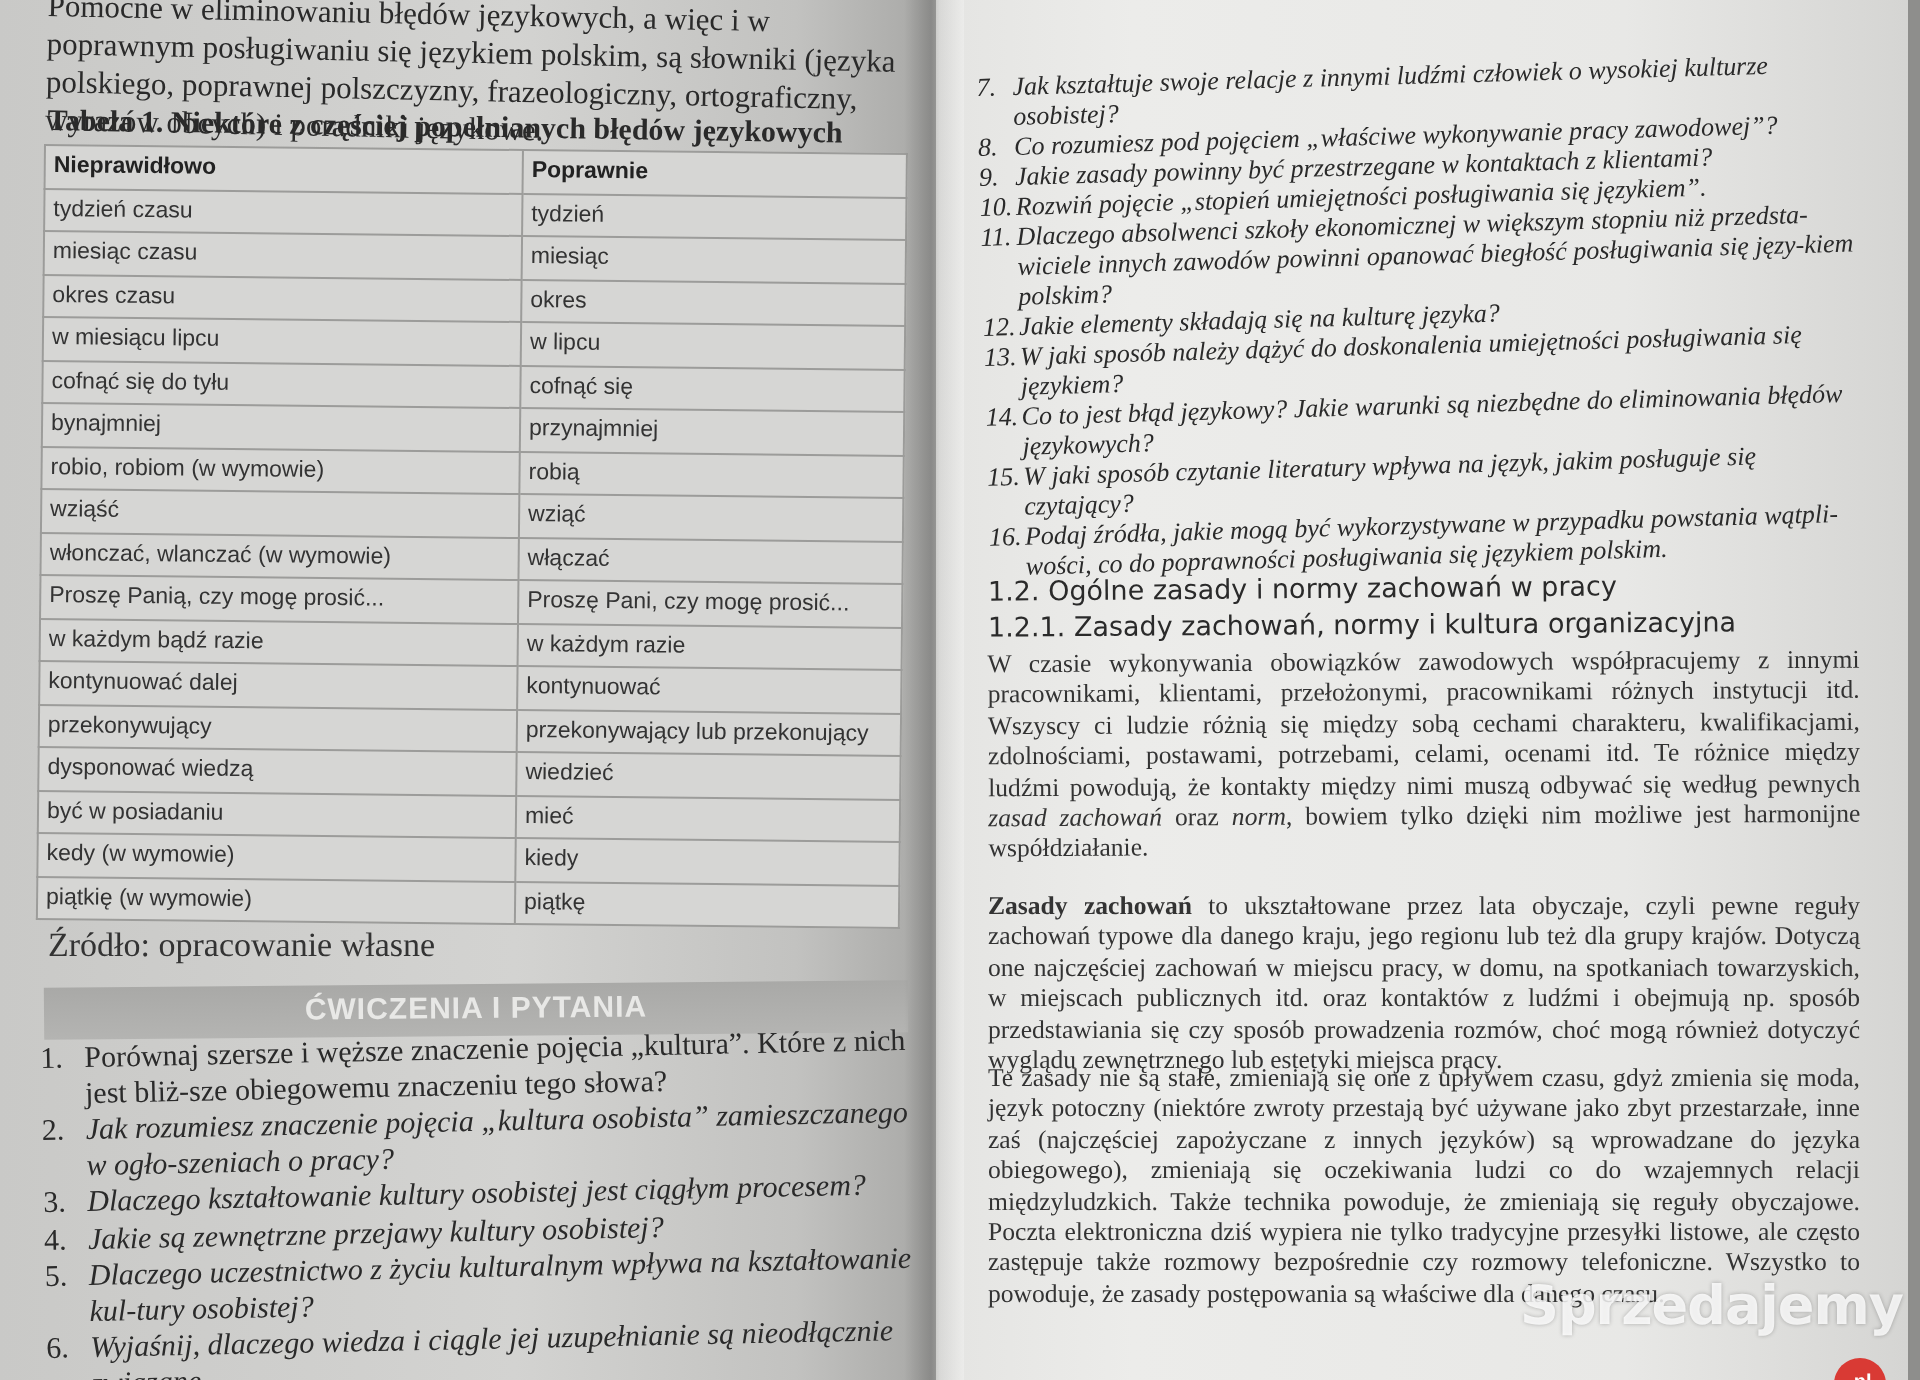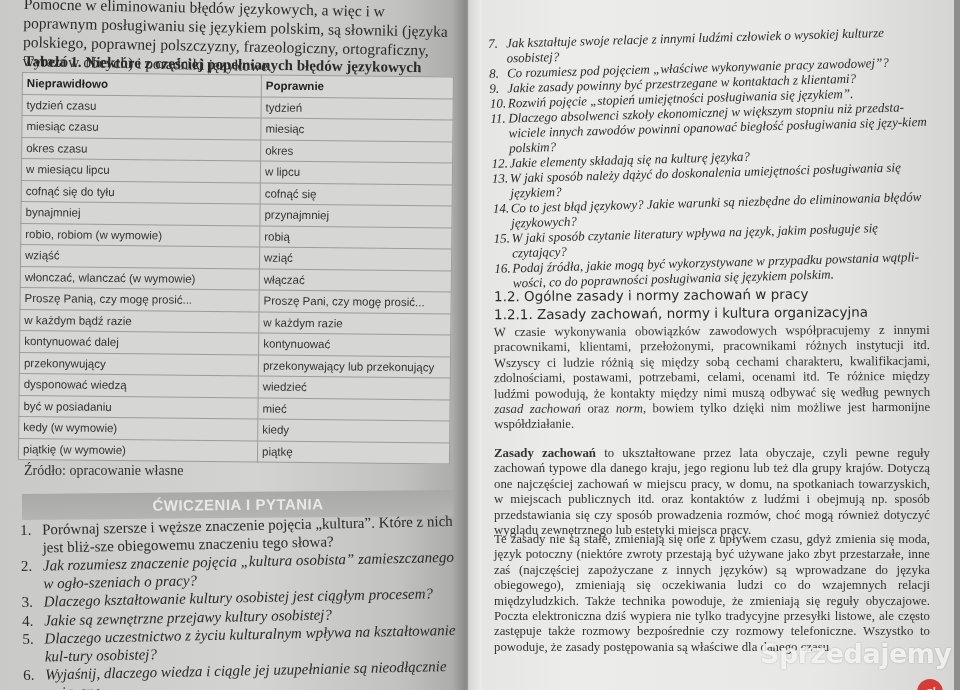--- a/index.html
+++ b/index.html
@@ -41,21 +41,21 @@
       border-collapse: collapse; font-family: "Liberation Sans", sans-serif; font-size: 11.5px;
       transform: rotate(0.6deg); transform-origin: left top;
       background: #d6d6d4;
     }
     .err-table th, .err-table td {
       border: 1px solid #9c9c9a; height: 20.5px; padding: 0 4px; text-align: left; color: #333;
     }
     .err-table th { font-weight: bold; color: #222; }
     .err-table td.c1 { width: 230px; }
     .source {
-      position: absolute; left: 24px; top: 463px; font-size: 14px; color: #333;
+      position: absolute; left: 24px; top: 463px; font-size: 17px; color: #333;
     }
     .ex-banner {
       position: absolute; left: 22px; top: 492px; width: 432px; height: 26px;
       background: linear-gradient(180deg, #a9a9a7, #b4b4b2);
       color: #e8e8e6; font-family: "Liberation Sans", sans-serif; font-weight: bold; font-size: 15px;
       text-align: center; line-height: 26px; letter-spacing: 0.5px;
       transform: rotate(-0.5deg);
     }
     .ex-list-left {
       position: absolute; left: 20px; top: 522px; width: 445px; margin: 0; padding: 0;

